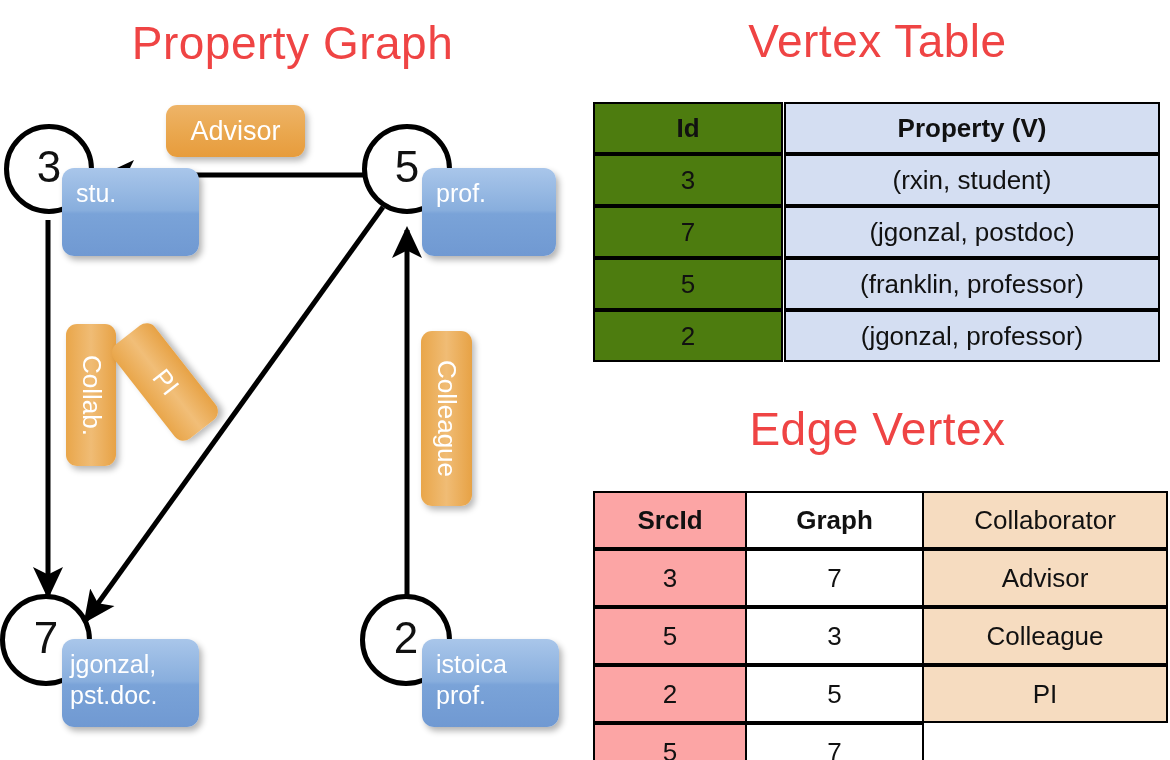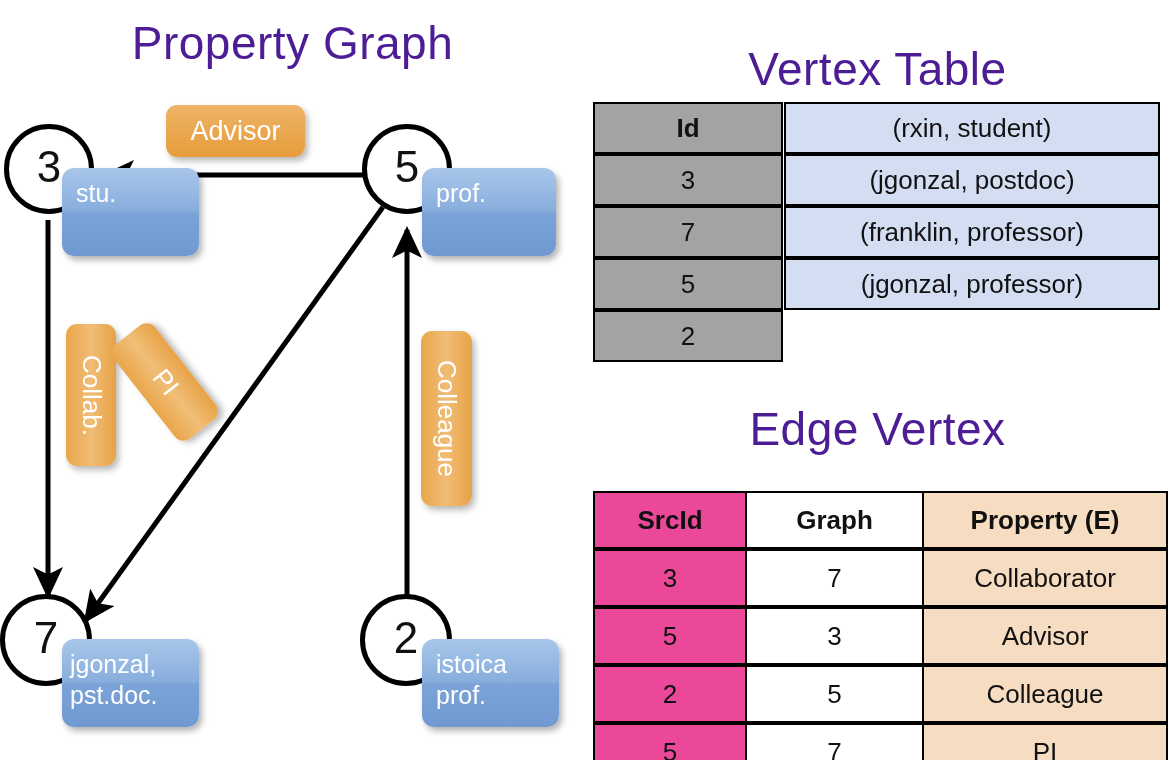--- a/index.html
+++ b/index.html
@@ -23,26 +23,26 @@
   }
 
   
   .panel-title {
     position: absolute;
     font-family: "Liberation Sans", sans-serif;
     font-weight: 300;
     font-size: 46px;
     line-height: 1;
     letter-spacing: 0.5px;
-    color: #4c1d95;
+    color: #ef4444;
     white-space: nowrap;
     text-align: center;
   }
   #title-property-graph { left: 0px;   top: 20px;  width: 585px; }
-  #title-vertex-table   { left: 585px; top: 18px;  width: 585px; margin-top: 28px; }
+  #title-vertex-table   { left: 585px; top: 18px;  width: 585px; }
   #title-edge-table     { left: 585px; top: 406px; width: 585px; }
 
   
   #graph-area {
     position: absolute;
     left: 0; top: 90px;
     width: 585px; height: 670px;
   }
   #graph-svg {
     position: absolute;
@@ -146,28 +146,28 @@
     vertical-align: middle;
     padding: 0;
     height: 48px;
     color: #111111;
   }
   .tbl th { font-weight: 700; }
 
   
   #vertex-col-id   { left: 593px; top: 102px; }
   #vertex-col-prop { left: 784px; top: 102px; }
-  #vertex-col-id td, #vertex-col-id th { width: 186px; background: #a3a3a3; }
+  #vertex-col-id td, #vertex-col-id th { width: 186px; background: #4d7c0f; }
   #vertex-col-prop td, #vertex-col-prop th { width: 372px; background: #d4def2; }
 
   
   #edge-col-src  { left: 593px; top: 491px; }
   #edge-col-dst  { left: 745px; top: 491px; }
   #edge-col-prop { left: 922px; top: 491px; }
-  #edge-col-src td, #edge-col-src th { width: 150px; background: #ec4899; }
+  #edge-col-src td, #edge-col-src th { width: 150px; background: #fca5a5; }
   #edge-col-dst td, #edge-col-dst th { width: 175px; background: #ffffff; }
   #edge-col-prop td, #edge-col-prop th { width: 242px; background: #f6dcc0; }
   #edge-col-src td, #edge-col-src th,
   #edge-col-dst td, #edge-col-dst th,
   #edge-col-prop td, #edge-col-prop th { height: 54px; }
 </style>
 </head>
 <body>
 
 <div id="root">
@@ -259,20 +259,23 @@
       <td>5</td>
     </tr>
     <tr>
       <td>2</td>
     </tr>
   </tbody>
     </table>
 
   <table class="tbl" id="vertex-col-prop">
     <tbody>
+        <tr>
+      <th>Property (V)</th>
+    </tr>
     <tr>
       <td>(rxin, student)</td>
     </tr>
     <tr>
       <td>(jgonzal, postdoc)</td>
     </tr>
     <tr>
       <td>(franklin, professor)</td>
     </tr>
     <tr>
@@ -316,23 +319,20 @@
       <td>5</td>
     </tr>
     <tr>
       <td>7</td>
     </tr>
   </tbody>
     </table>
 
   <table class="tbl" id="edge-col-prop">
     <tbody>
-        <tr>
-      <th>Property (E)</th>
-    </tr>
     <tr>
       <td>Collaborator</td>
     </tr>
     <tr>
       <td>Advisor</td>
     </tr>
     <tr>
       <td>Colleague</td>
     </tr>
     <tr>

